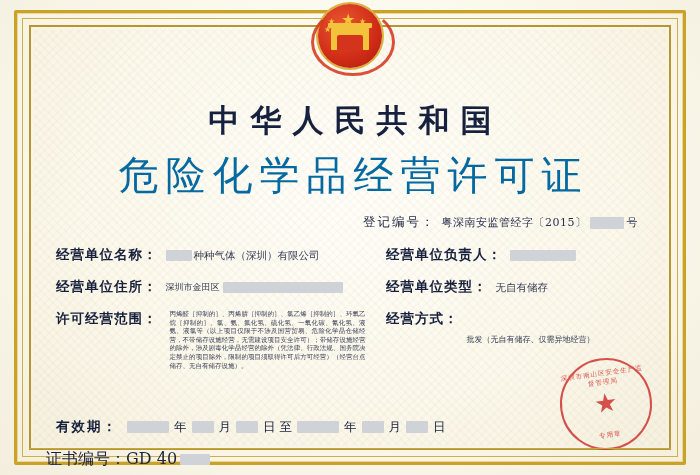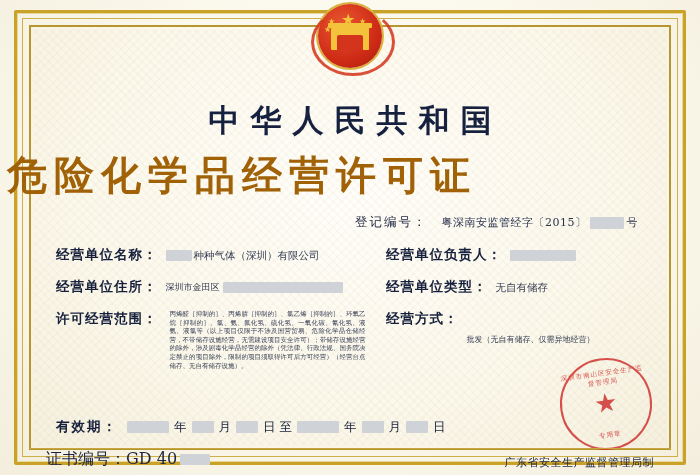--- a/index.html
+++ b/index.html
@@ -124,41 +124,41 @@
     font-weight: bold;
     font-size: 31px;
     letter-spacing: 11px;
     color: #15213f;
     text-indent: 11px;
   }
   .title-main {
     position: absolute;
     top: 148px;
     left: 0; right: 0;
-    text-align: left;
-    font-family: "DejaVu Serif", "Liberation Serif", serif;
-    font-weight: bold;
+    text-align: center;
+    font-family: "DejaVu Serif", "Liberation Serif", serif;
+    font-weight: normal;
     font-size: 40px;
     letter-spacing: 7px;
-    color: #a16207;
+    color: #0369a1;
     text-indent: 7px;
   }
 
   
   .reg-line {
     position: absolute;
     top: 214px;
     right: 62px;
     display: flex;
     align-items: center;
     font-size: 12.5px;
     color: #1d2540;
     font-family: "DejaVu Serif", "Liberation Serif", serif;
   }
-  .reg-label { letter-spacing: 2px; margin-right: 14px; }
+  .reg-label { letter-spacing: 2px; margin-right: 6px; }
   .reg-value { font-size: 11px; color: #2a3350; letter-spacing: 0.5px; }
   .redact {
     display: inline-block;
     background: #cfd2d6;
     border-radius: 1px;
     vertical-align: middle;
   }
 
   
   .fields {
@@ -391,14 +391,13 @@
       <span class="unit">日</span>
     </span>
   </div>
 
   <div class="divider-bottom"></div>
 
   <div class="footer-left">
     <span>证书编号：GD 40</span>
     <span class="redact" style="width:30px;height:11px;"></span>
   </div>
-  <div class="footer-right">广东省安全生产监督管理局制</div>
 </div>
 
 </body></html>

